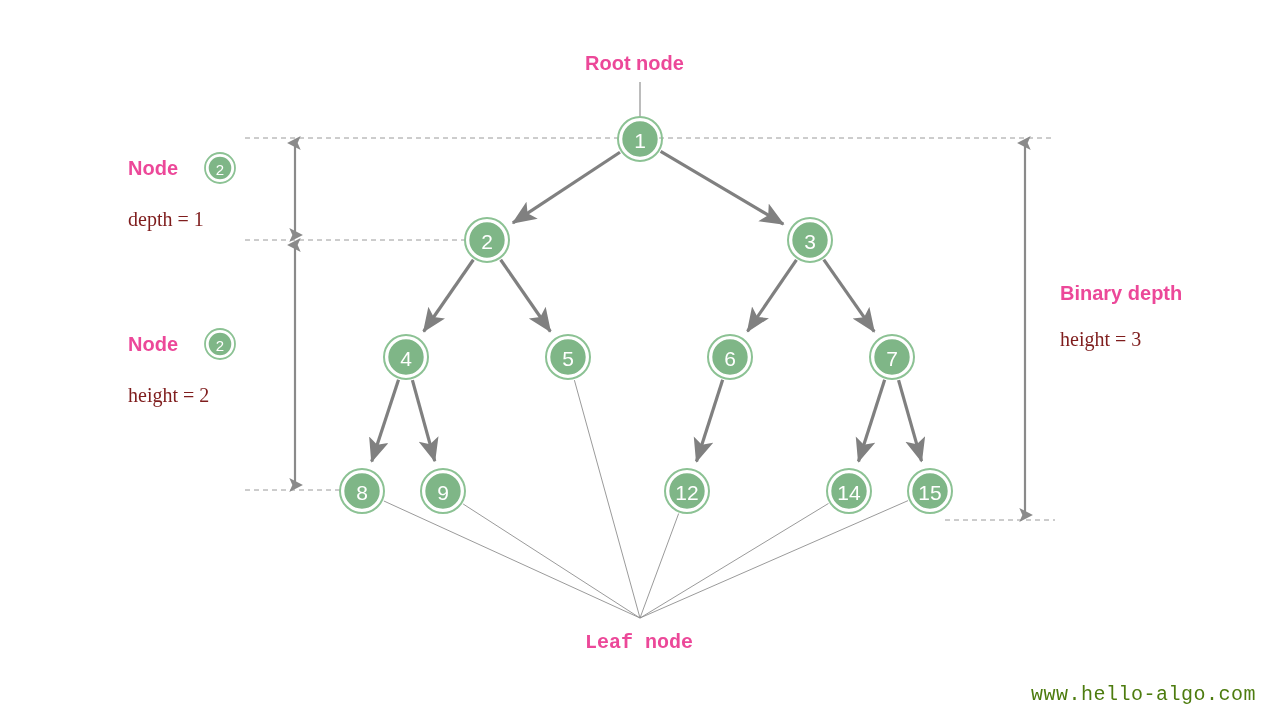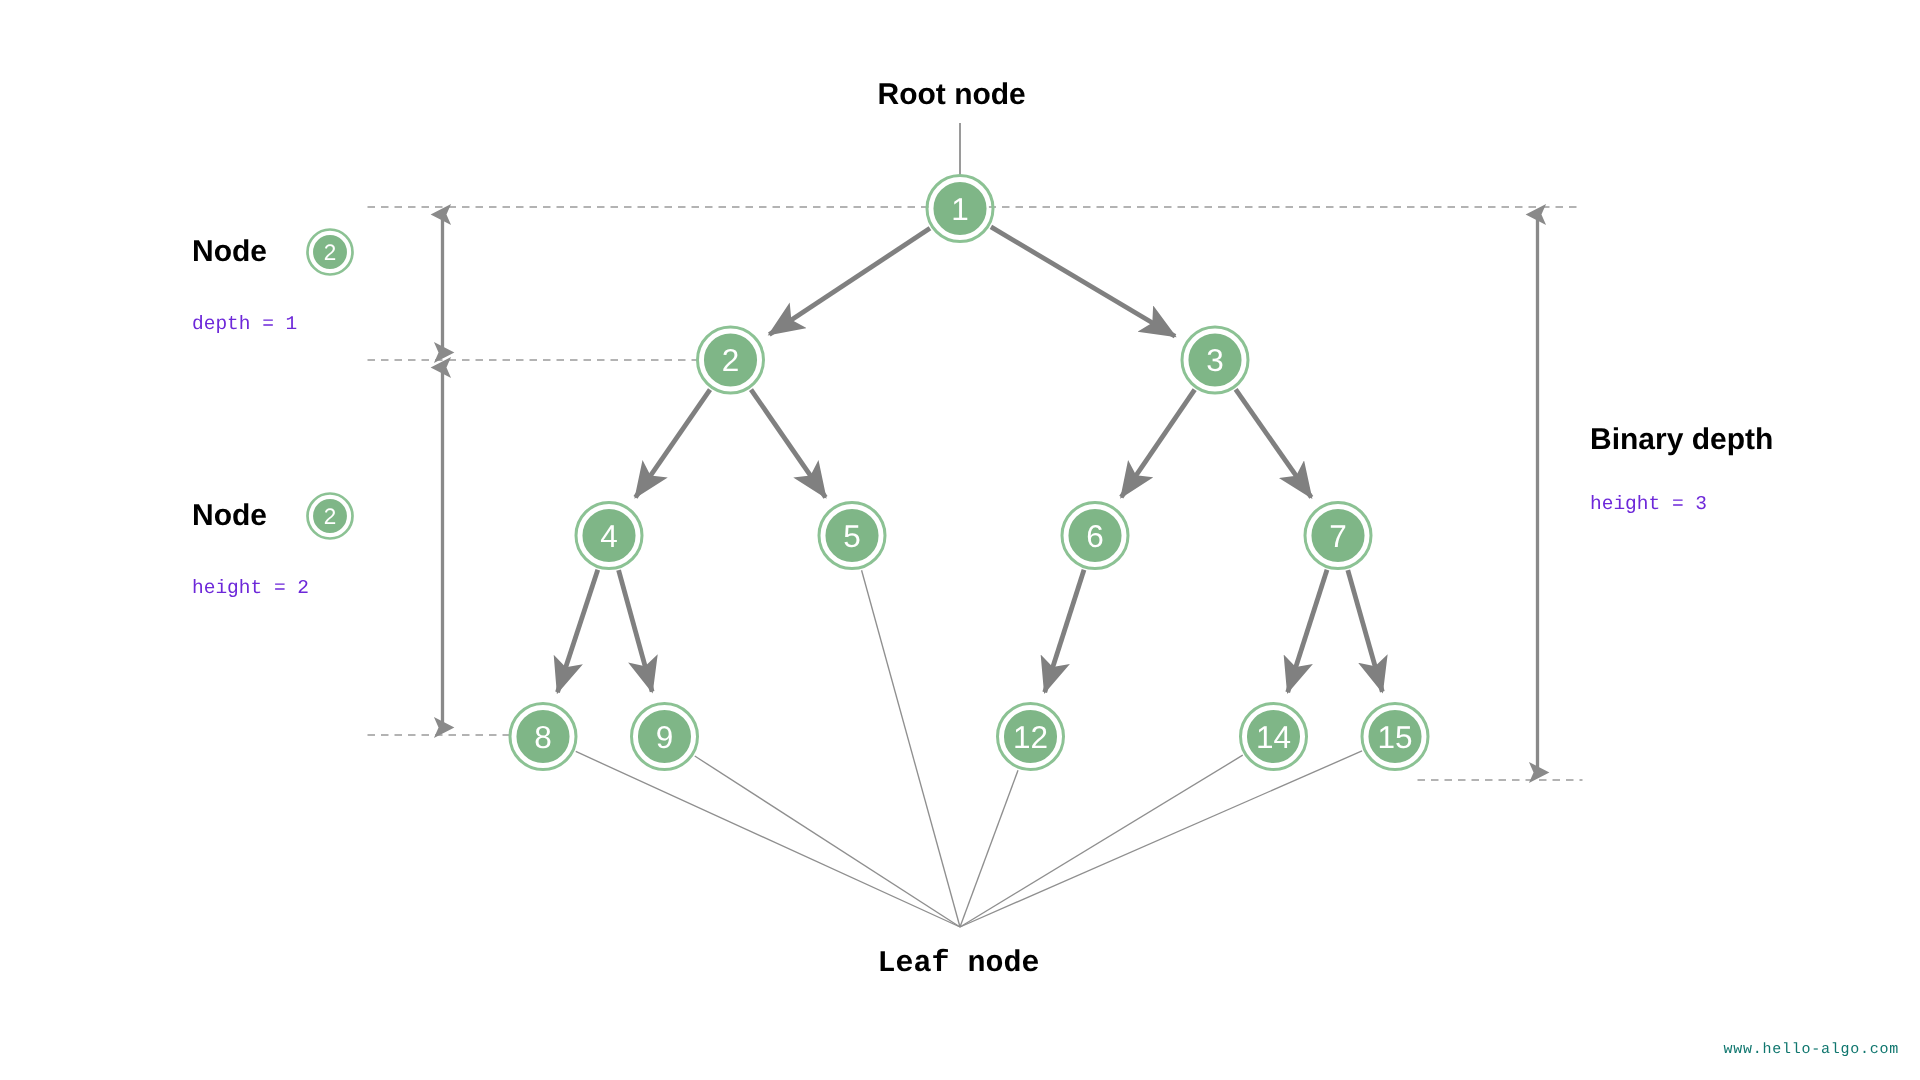--- a/index.html
+++ b/index.html
@@ -34,37 +34,37 @@
     font-size: 15px;
     fill: #ffffff;
     text-anchor: middle;
     dominant-baseline: central;
   }
   .callout-title {
     position: absolute;
     font-family: "Liberation Sans", sans-serif;
     font-size: 20px;
     font-weight: bold;
-    color: #000000;
+    color: #ec4899;
     white-space: nowrap;
   }
   .callout-sub {
     position: absolute;
-    font-family: Liberation Mono, monospace;
-    font-size: 13px;
-    color: #6d28d9;
+    font-family: Liberation Serif, serif;
+    font-size: 20px;
+    color: #7f1d1d;
     white-space: nowrap;
   }
   .watermark {
     position: absolute;
-    right: 14px;
+    right: 24px;
     bottom: 14px;
     font-family: "Liberation Mono", monospace;
-    font-size: 10px;
-    color: #0f766e;
+    font-size: 20px;
+    color: #4d7c0f;
     letter-spacing: 0.5px;
     white-space: nowrap;
   }
   .left-group { position: absolute; }
 </style>
 </head>
 <body>
 
 <div id="canvas">
 

